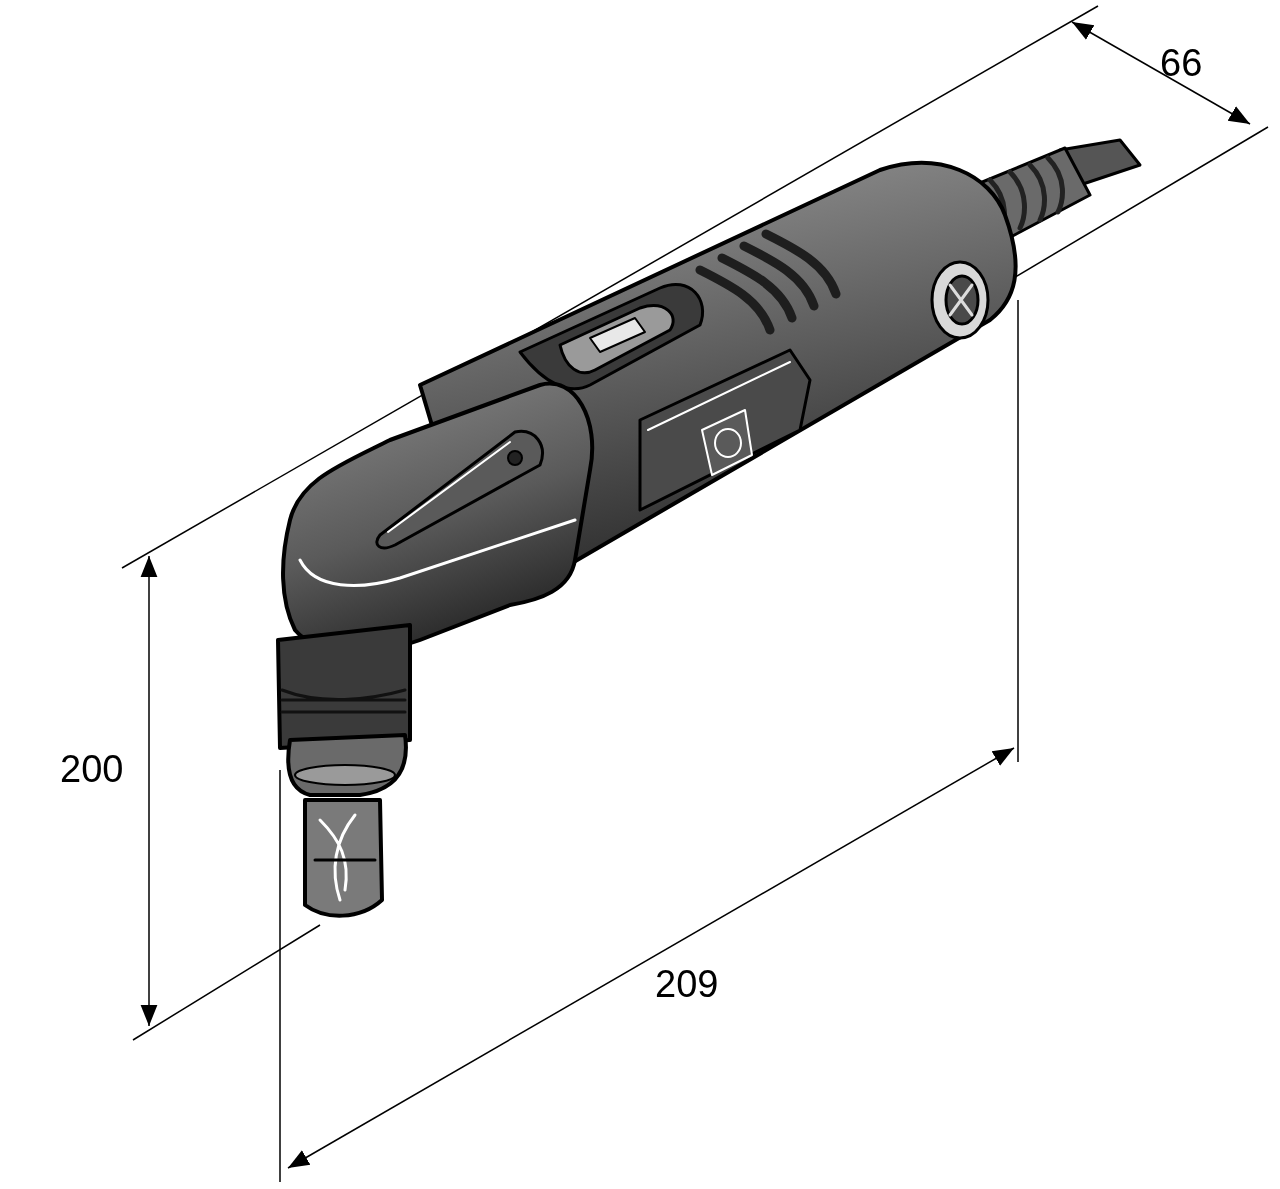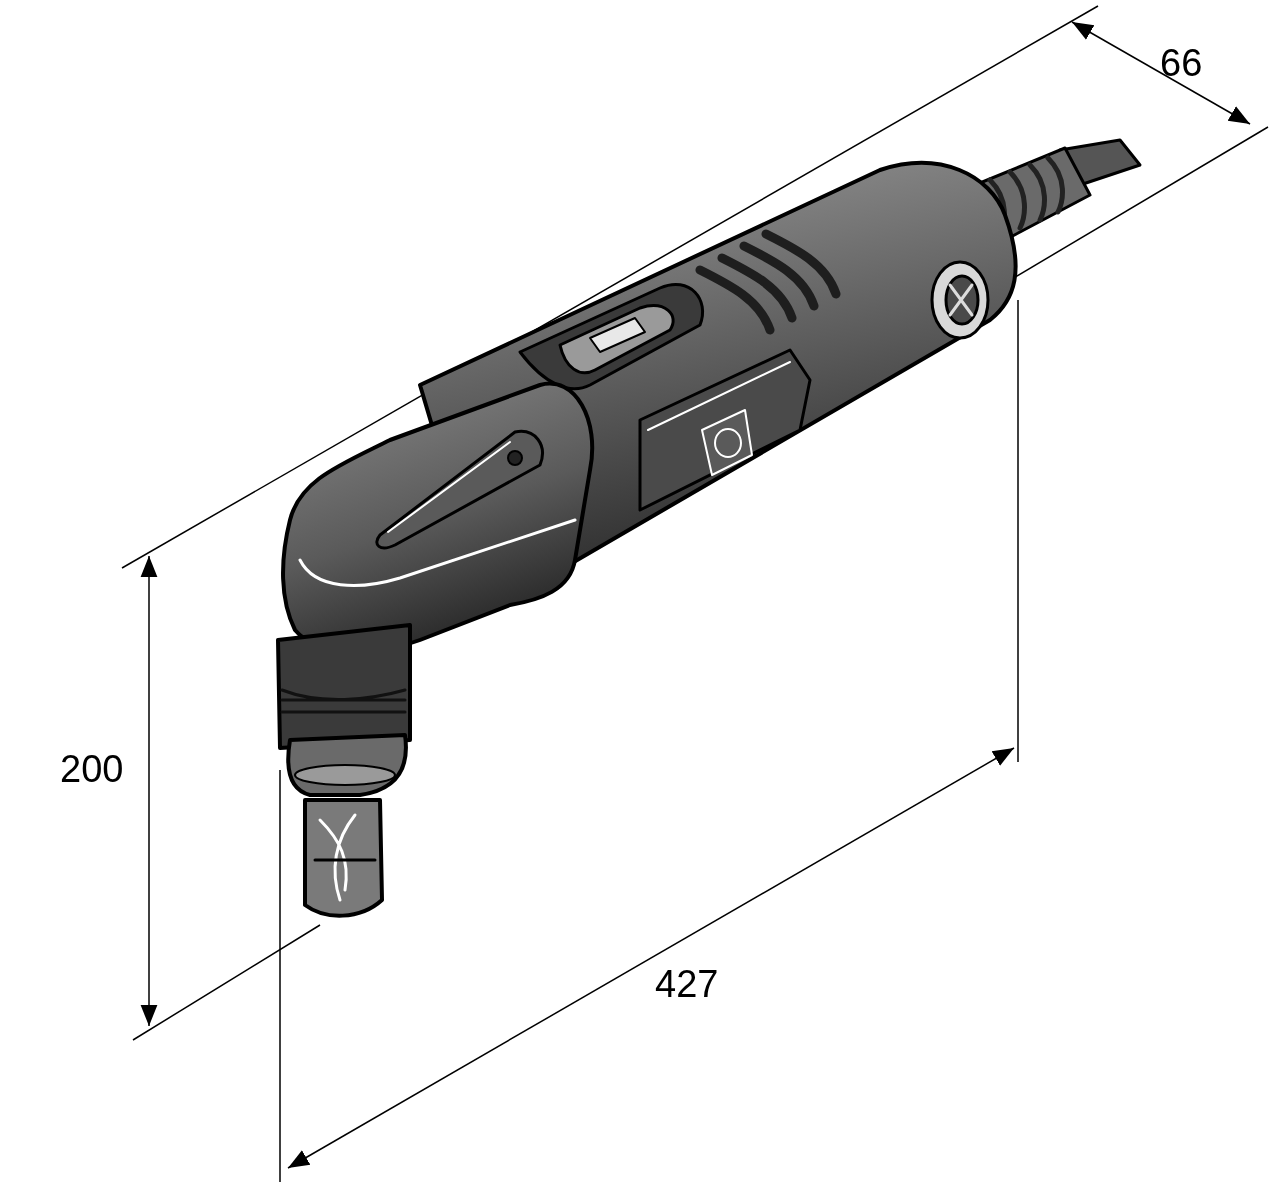--- a/index.html
+++ b/index.html
@@ -90,13 +90,13 @@
     <ellipse cx="345" cy="775" rx="50" ry="10" fill="#9a9a9a" stroke-width="2"></ellipse>
 
     <path d="M305,800 L380,800 L382,900 C360,920 325,920 305,905 Z" fill="#7a7a7a" stroke-width="4"></path>
     <path d="M320,820 C340,840 350,860 345,890 M355,815 C335,840 330,870 340,900" fill="none" stroke="#fff" stroke-width="3"></path>
     <path d="M315,860 L375,860" fill="none" stroke="#000" stroke-width="3"></path>
   </g>
 </svg>
 
 <div class="dim-label" style="left:1160px; top:28px;margin-top:16px;">66</div>
 <div class="dim-label" style="left:60px; top:750px;">200</div>
-<div class="dim-label" style="left:655px; top:965px;">427</div>
+<div class="dim-label" style="left:655px; top:965px;">209</div>
 
 </body></html>

